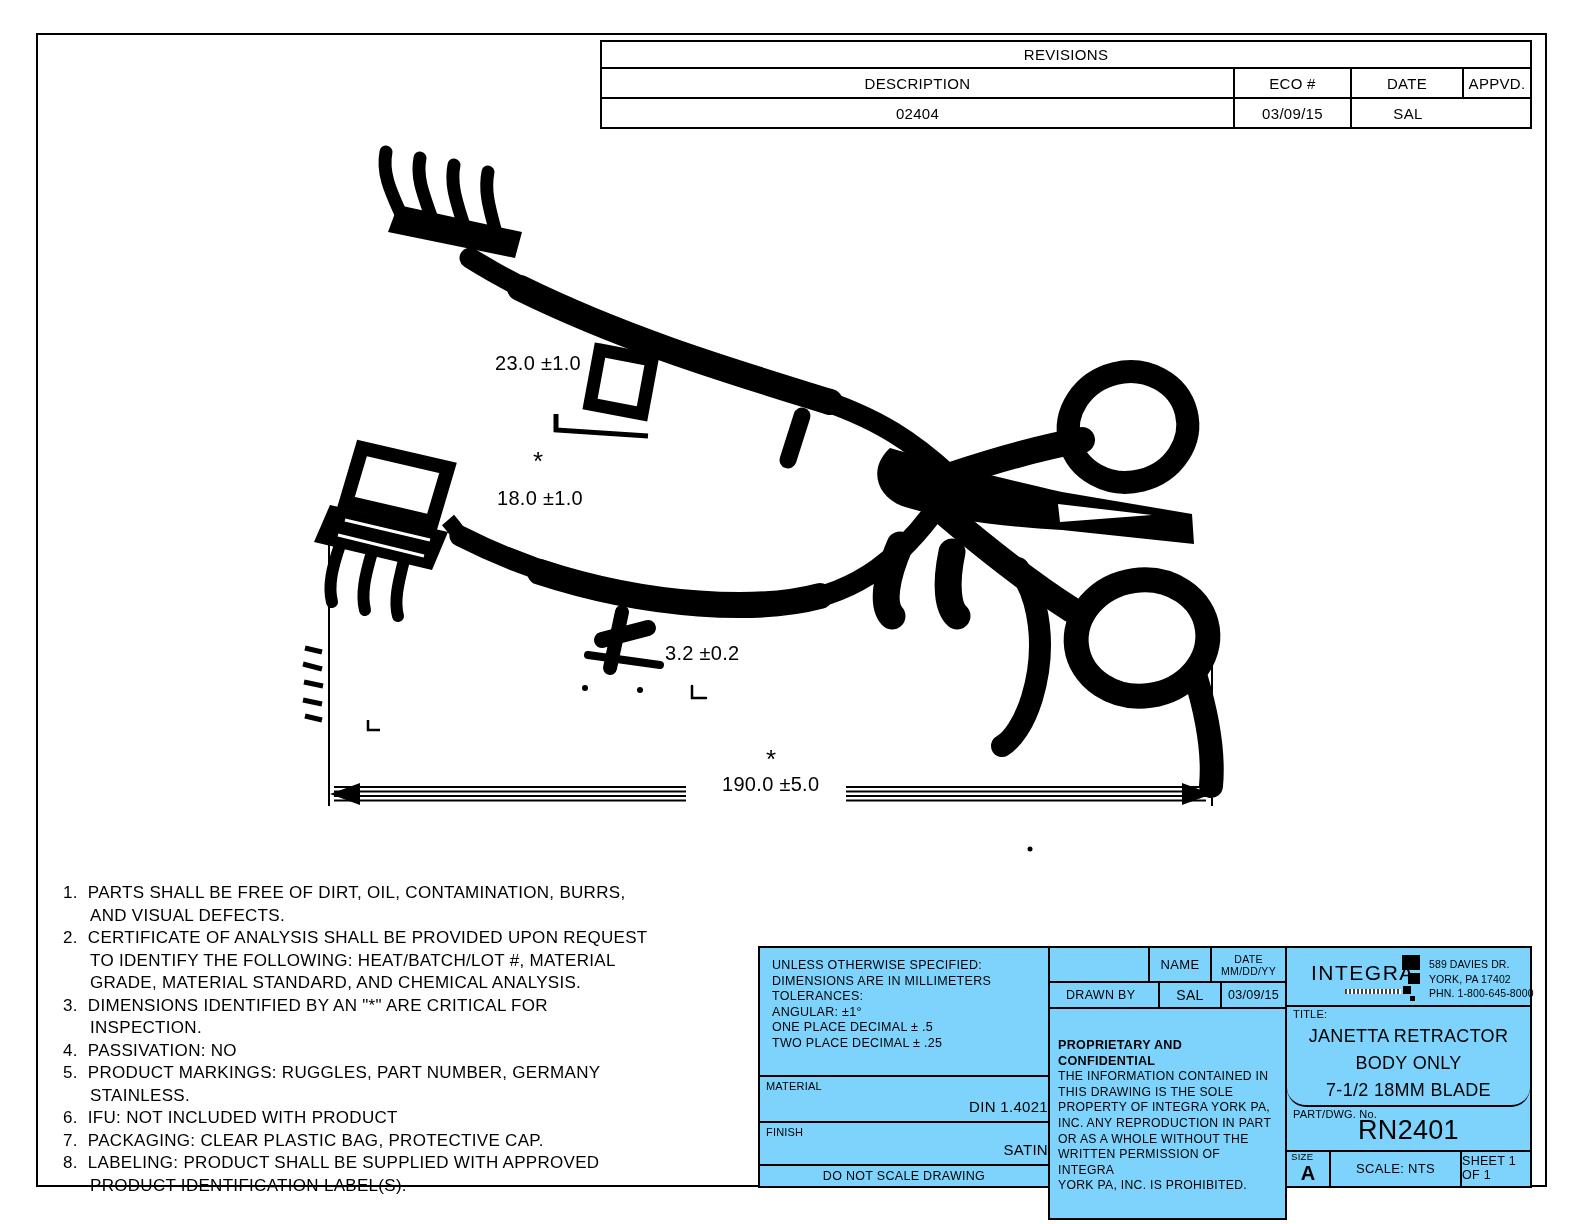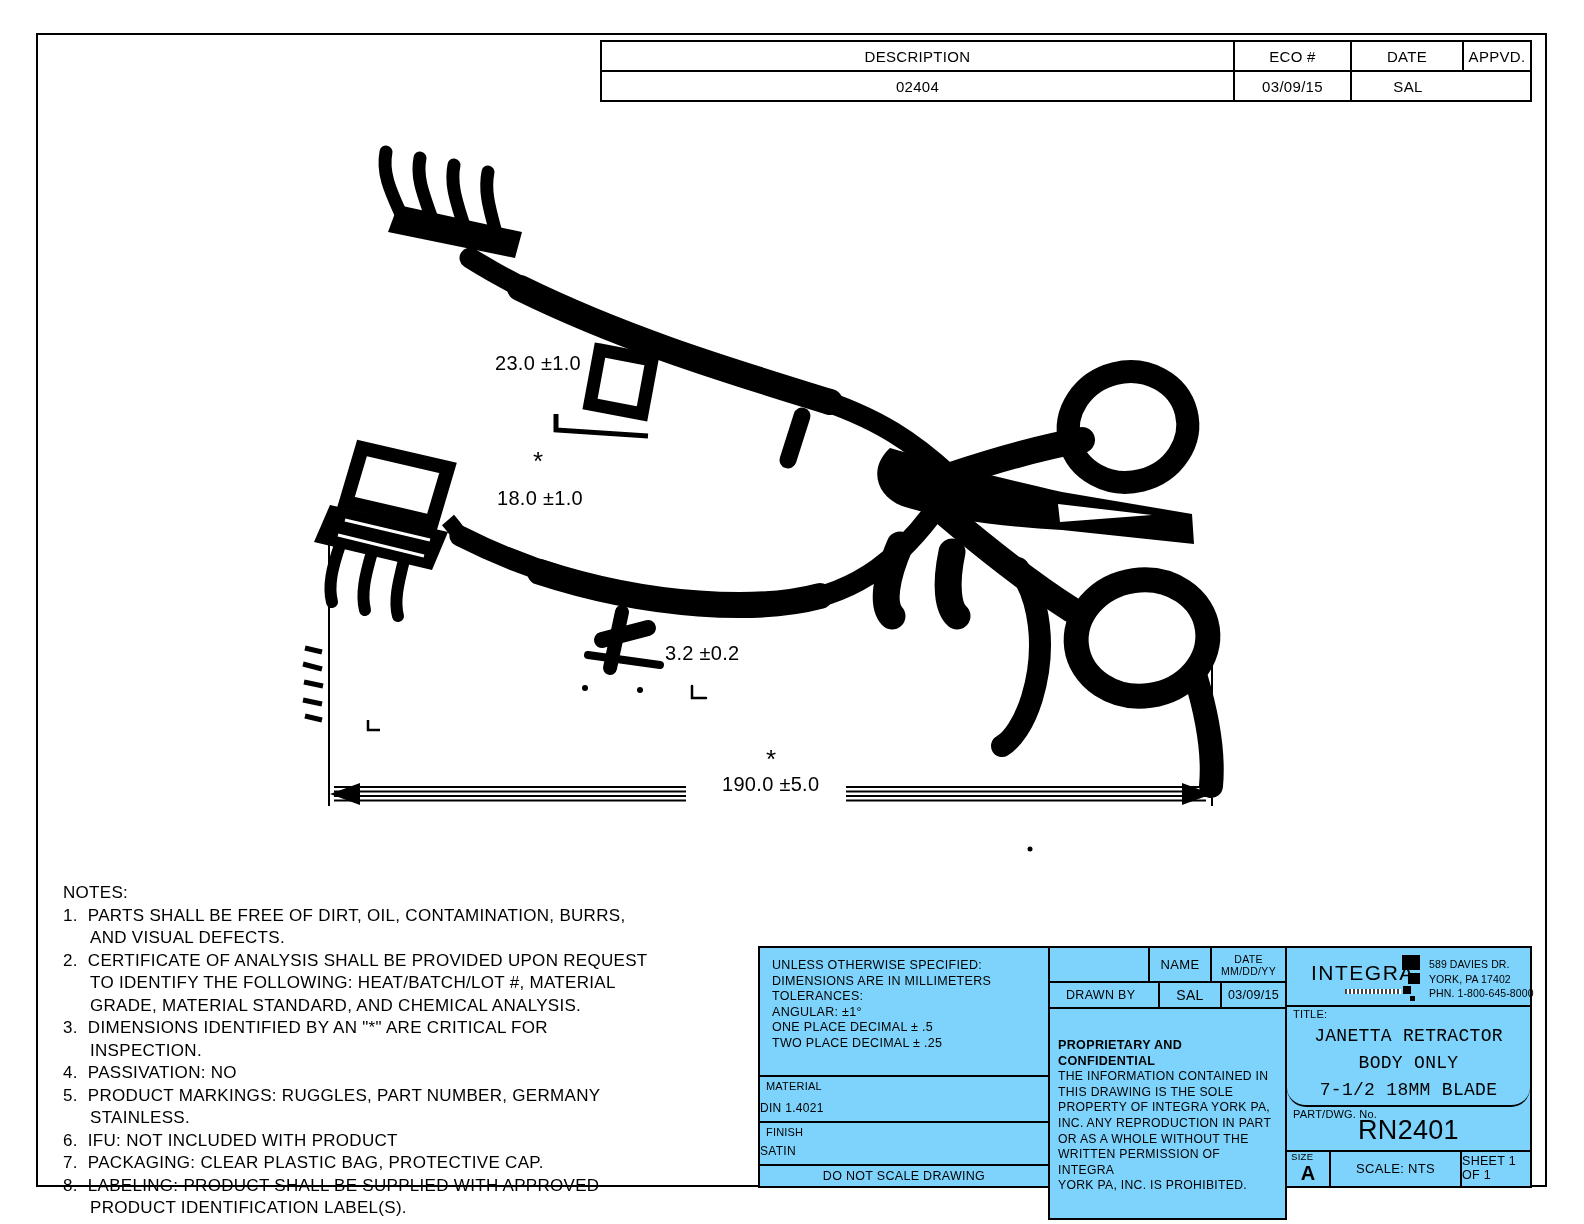--- a/index.html
+++ b/index.html
@@ -27,54 +27,55 @@
   
   .tb{border:2px solid #000;box-sizing:border-box;background:#7dd3fc;}
   .lbl{font-size:11px;letter-spacing:0.2px;}
   
   .spec-col{left:758px;top:946px;width:292px;height:242px;}
   .tol-text{left:12px;top:10px;font-size:12.5px;line-height:15.5px;}
   .mat-box{left:0;right:0;top:127px;height:46px;border-top:2px solid #000;}
   .fin-box{left:0;right:0;top:173px;height:43px;border-top:2px solid #000;}
   .dns-box{left:0;right:0;top:216px;bottom:0;border-top:2px solid #000;display:flex;align-items:center;justify-content:center;font-size:12.5px;}
   .box-label{position:absolute;left:6px;top:3px;}
-  .box-value{position:absolute;left:0;right:0;bottom:8px;text-align:left;font-size:12px;}
+  .box-value{position:absolute;left:0;right:0;bottom:8px;text-align:right;font-size:15px;}
   
   .appr-col{left:1048px;top:946px;width:239px;height:274px;}
   .appr-grid{display:grid;grid-template-columns:100px 62px 1fr;}
   .appr-hdr{height:33px;border-bottom:2px solid #000;}
   .appr-row{height:24px;border-bottom:2px solid #000;padding-left:10px;}
   .appr-cell{display:flex;align-items:center;justify-content:center;border-right:2px solid #000;box-sizing:border-box;text-align:center;}
   .appr-cell:last-child{border-right:none;}
   .prop-text{left:8px;right:6px;top:90px;font-size:12.2px;line-height:15.6px;}
   .prop-text .b{font-weight:bold;font-size:12.6px;}
   
   .title-col{left:1285px;top:946px;width:247px;height:242px;}
   .logo-box{left:0;right:0;top:0;height:57px;border-bottom:2px solid #000;}
   .logo-text{position:absolute;left:24px;top:13px;font-size:21px;letter-spacing:1.5px;}
   .logo-smudge{position:absolute;left:58px;top:41px;width:56px;height:5px;
     background:repeating-linear-gradient(90deg,#444 0 2px,#fff 2px 4px);}
   .sq{position:absolute;background:#000;}
   .addr{position:absolute;left:142px;top:9px;font-size:10.5px;line-height:14.5px;letter-spacing:0.1px;white-space:nowrap;}
   .ttl-box{left:0;right:0;top:57px;height:100px;border-bottom:2px solid #000;border-radius:19px;}
-  .ttl-lines{position:absolute;left:0;right:0;top:18px;text-align:center;font-size:18px;line-height:27px;font-family:Liberation Mono, monospace;}
+  .ttl-lines{position:absolute;left:0;right:0;top:18px;text-align:center;font-size:18px;line-height:27px;}
   .part-box{left:0;right:0;top:157px;height:45px;border-bottom:2px solid #000;}
   .part-num{position:absolute;left:0;right:0;bottom:4px;text-align:center;font-size:27px;}
   .bottom-row{left:0;right:0;top:202px;bottom:0;display:grid;grid-template-columns:44px 131px 1fr;}
   .bcell{position:relative;display:flex;align-items:center;justify-content:center;border-right:2px solid #000;box-sizing:border-box;font-size:13px;}
   .bcell:last-child{border-right:none;font-size:12.5px;}
   .size-lbl{position:absolute;left:4px;top:1px;font-size:9.5px;}
   .size-val{margin-top:10px;font-size:20px;font-weight:bold;}
 </style>
 </head>
 <body>
 
 <div class="abs page-border"></div>
 
 <div class="abs rev-table">
+  <div class="rev-title">REVISIONS</div>
   <div class="rev-row hdr">
     <div class="rev-cell">DESCRIPTION</div>
     <div class="rev-cell">ECO #</div>
     <div class="rev-cell">DATE</div>
     <div class="rev-cell">APPVD.</div>
   </div>
   <div class="rev-row">
     <div class="rev-cell">02404</div>
     <div class="rev-cell">03/09/15</div>
     <div class="rev-cell">SAL</div>
@@ -171,21 +172,20 @@
 </svg>
 
 <div class="abs dim" style="left:495px;top:352px">23.0 ±1.0</div>
 <div class="abs star" style="left:533px;top:446px">*</div>
 <div class="abs dim" style="left:497px;top:487px">18.0 ±1.0</div>
 <div class="abs dim" style="left:665px;top:642px">3.2 ±0.2</div>
 <div class="abs star" style="left:766px;top:744px">*</div>
 <div class="abs dim" style="left:722px;top:773px">190.0 ±5.0</div>
 
 <div class="abs notes">
-  <div>NOTES:</div>
   <div class="note-item">1.  PARTS SHALL BE FREE OF DIRT, OIL, CONTAMINATION, BURRS, AND VISUAL DEFECTS.</div>
   <div class="note-item">2.  CERTIFICATE OF ANALYSIS SHALL BE PROVIDED UPON REQUEST TO IDENTIFY THE FOLLOWING: HEAT/BATCH/LOT #, MATERIAL GRADE, MATERIAL STANDARD, AND CHEMICAL ANALYSIS.</div>
   <div class="note-item">3.  DIMENSIONS IDENTIFIED BY AN "*" ARE CRITICAL FOR INSPECTION.</div>
   <div class="note-item">4.  PASSIVATION: NO</div>
   <div class="note-item">5.  PRODUCT MARKINGS: RUGGLES, PART NUMBER, GERMANY STAINLESS.</div>
   <div class="note-item">6.  IFU: NOT INCLUDED WITH PRODUCT</div>
   <div class="note-item">7.  PACKAGING: CLEAR PLASTIC BAG, PROTECTIVE CAP.</div>
   <div class="note-item">8.  LABELING: PRODUCT SHALL BE SUPPLIED WITH APPROVED PRODUCT IDENTIFICATION LABEL(S).</div>
 </div>
 

